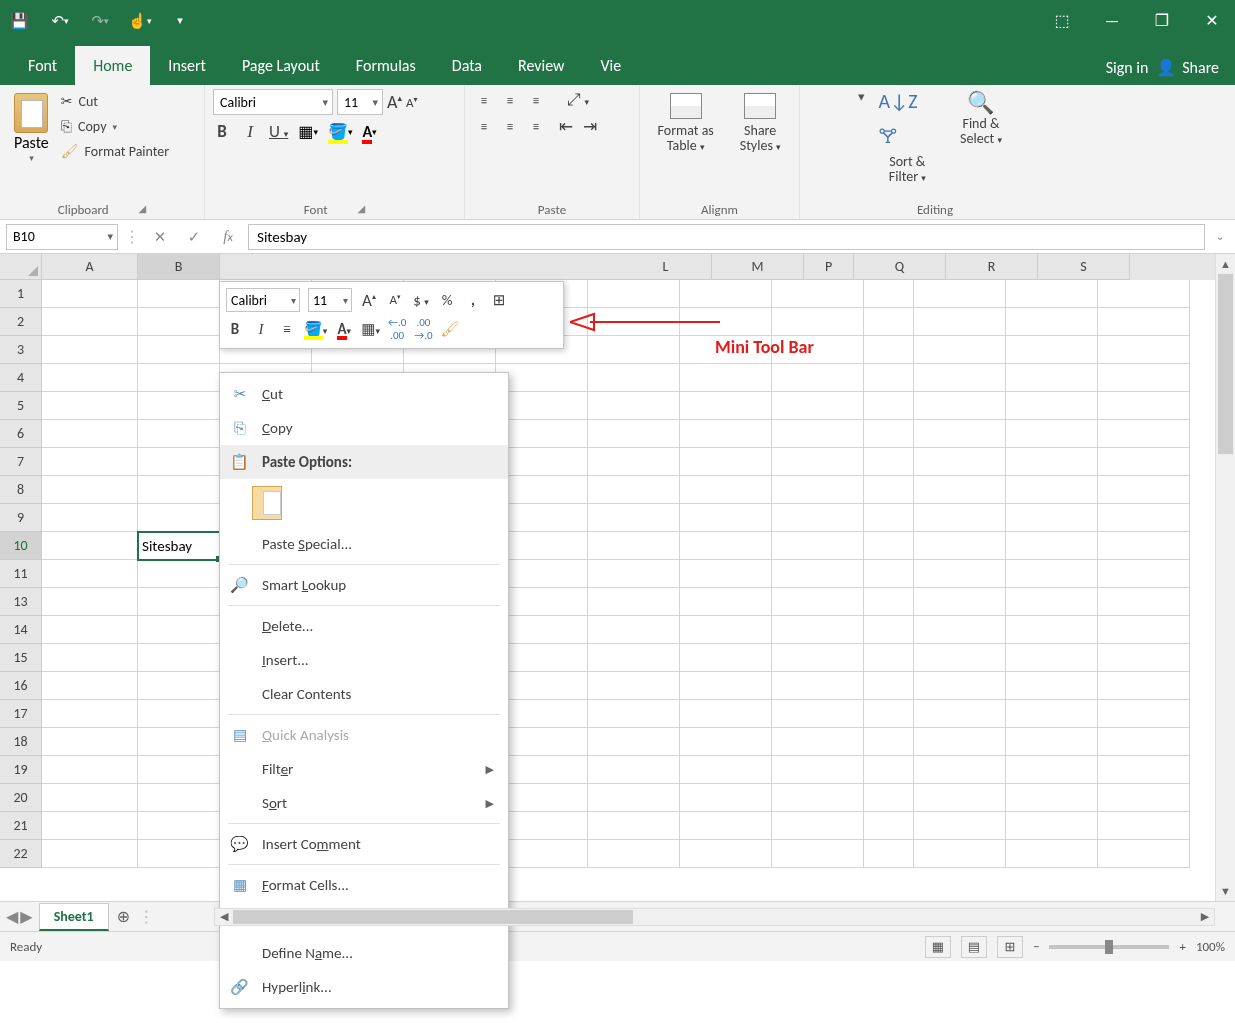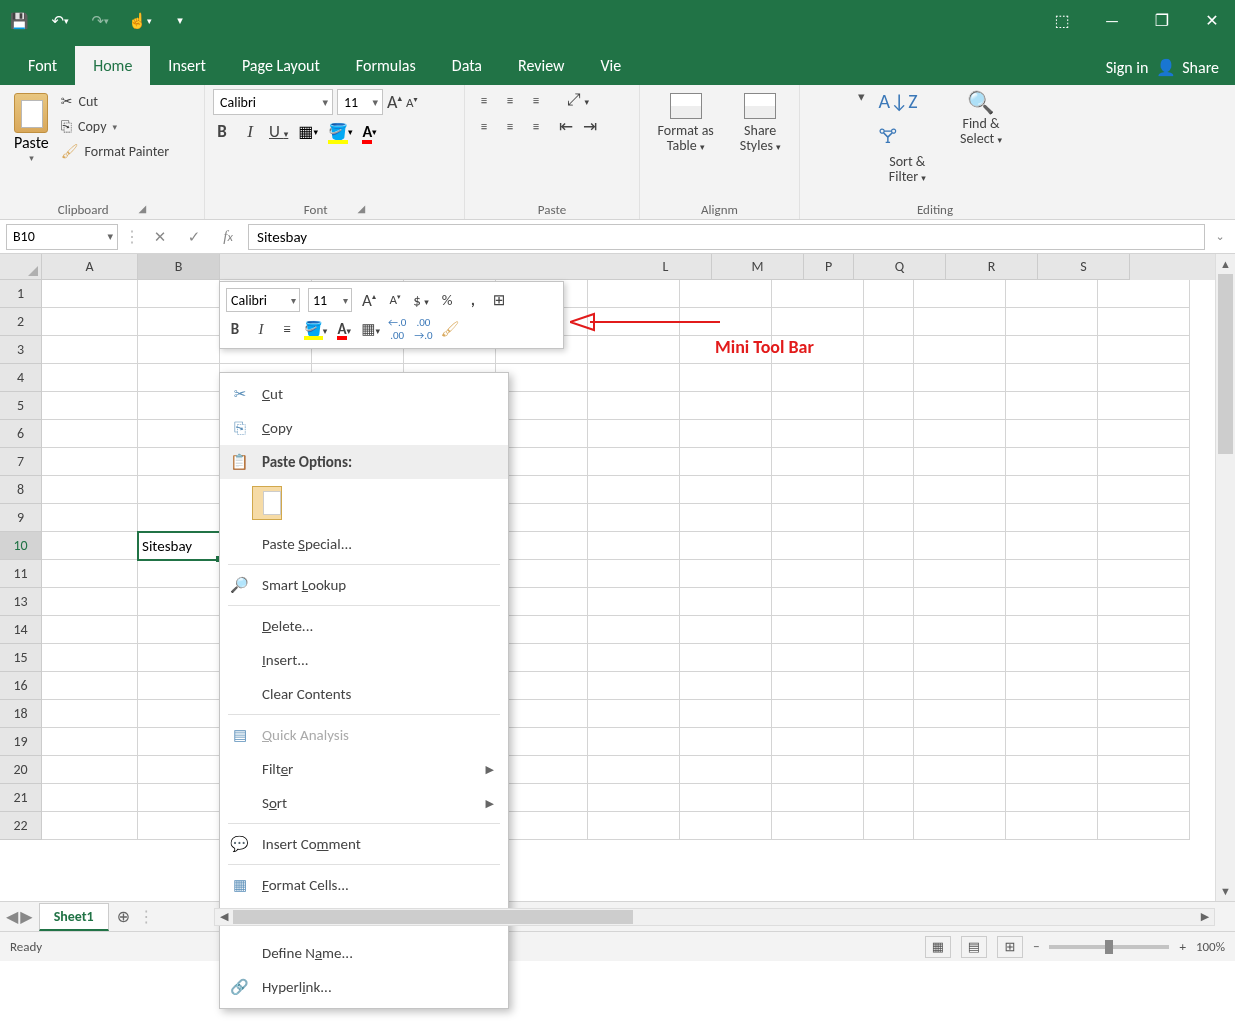--- a/index.html
+++ b/index.html
@@ -543,20 +543,36 @@
         <div class="cell" style="width: 92px;"></div>
         <div class="cell" style="width: 92px;"></div>
         <div class="cell" style="width: 92px;"></div>
         <div class="cell" style="width: 92px;"></div>
         <div class="cell" style="width: 50px;"></div>
         <div class="cell" style="width: 92px;"></div>
         <div class="cell" style="width: 92px;"></div>
         <div class="cell" style="width: 92px;"></div>
       </div>
       <div class="grow">
+        <div class="rh">17</div>
+        <div class="cell" style="width: 96px;"></div>
+        <div class="cell" style="width: 82px;"></div>
+        <div class="cell" style="width: 92px;"></div>
+        <div class="cell" style="width: 92px;"></div>
+        <div class="cell" style="width: 92px;"></div>
+        <div class="cell" style="width: 92px;"></div>
+        <div class="cell" style="width: 92px;"></div>
+        <div class="cell" style="width: 92px;"></div>
+        <div class="cell" style="width: 92px;"></div>
+        <div class="cell" style="width: 50px;"></div>
+        <div class="cell" style="width: 92px;"></div>
+        <div class="cell" style="width: 92px;"></div>
+        <div class="cell" style="width: 92px;"></div>
+      </div>
+      <div class="grow">
         <div class="rh">18</div>
         <div class="cell" style="width: 96px;"></div>
         <div class="cell" style="width: 82px;"></div>
         <div class="cell" style="width: 92px;"></div>
         <div class="cell" style="width: 92px;"></div>
         <div class="cell" style="width: 92px;"></div>
         <div class="cell" style="width: 92px;"></div>
         <div class="cell" style="width: 92px;"></div>
         <div class="cell" style="width: 92px;"></div>
         <div class="cell" style="width: 92px;"></div>

